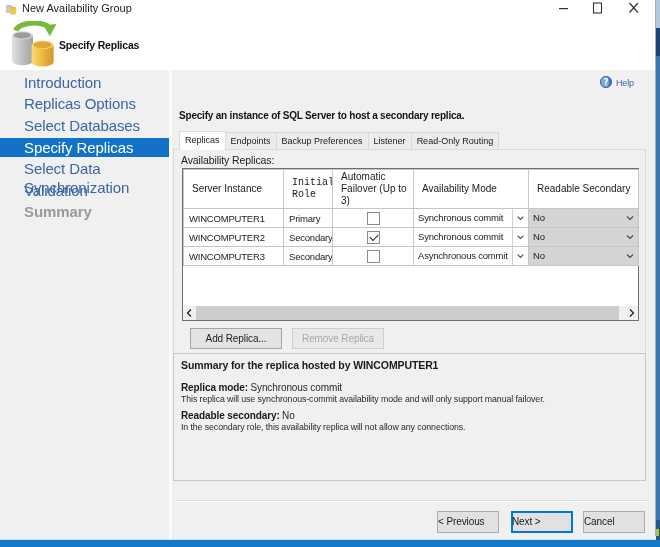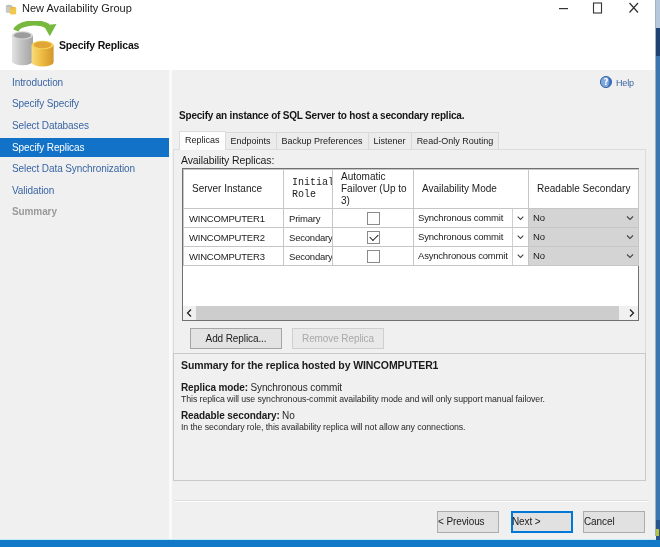--- a/index.html
+++ b/index.html
@@ -24,22 +24,22 @@
   .window-title { position:absolute; left:22px; top:2px; font-size:11px; letter-spacing:0; color:#222;text-align:right; }
   .win-controls { position:absolute; top:0; right:10px; height:16px; }
   .win-btn { position:absolute; top:0; width:18px; height:16px; }
   .btn-min  { right:72px; } .btn-max { right:38px; } .btn-close { right:2px; }
   .header-icon { position:absolute; left:8px; top:21px; width:50px; height:46px; }
   .page-title { position:absolute; left:59px; top:39px; font-size:10.5px; letter-spacing:-0.2px; font-weight:bold; color:#111; }
 
   
   .sidebar { position:absolute; left:0; top:70px; width:169px; height:469px; background:#f0f0f0; }
   .sidebar-divider { position:absolute; left:169px; top:70px; width:3px; height:469px; background:#fafafa; }
-  .nav-item { position:absolute; left:0; width:169px; height:19px; line-height:19px; padding-left:12px;
-              font-size:10px; color:#3a66a4; cursor:pointer; }
+  .nav-item { position:absolute; left:0; width:169px; height:19px; line-height:19px; padding-left:24px;
+              font-size:15px; color:#3a66a4; cursor:pointer; }
   .nav-item.selected { background:#1272c8; color:#ffffff; }
   .nav-item.disabled { color:#9a9a9a;font-weight:bold; }
 
   
   .content { position:absolute; left:172px; top:70px; width:483px; height:469px; background:#f0f0f0; }
   .help-link { position:absolute; top:6px; right:21px; font-size:9px; color:#3a66a4; }
   .help-icon { display:inline-block; vertical-align:-2px; margin-right:4px; }
   .instruction { position:absolute; left:7px; top:40px; font-size:10px; letter-spacing:-0.2px; font-weight:bold; color:#141414; }
 
   
@@ -152,21 +152,21 @@
       <path d="M37 4.5 L50.5 3 L43.5 16 Z" fill="#76b93e"></path>
       <path d="M24.5 25 v18 a11.5 4.5 0 0 0 23 0 V25" fill="url(#ycyl)"></path>
       <ellipse cx="36" cy="25" rx="11.5" ry="4.5" fill="#f5d25c"></ellipse>
       <ellipse cx="36" cy="25" rx="9.2" ry="3.5" fill="#e1a637"></ellipse>
     </svg>
     <div class="page-title">Specify Replicas</div>
   </div>
 
   <div class="sidebar">
     <div class="nav-item" style="top:3px">Introduction</div>
-    <div class="nav-item" style="top:24px">Specify Specify</div>
+    <div class="nav-item" style="top:24px">Replicas Options</div>
     <div class="nav-item" style="top:46px">Select Databases</div>
     <div class="nav-item selected" style="top:68px">Specify Replicas</div>
     <div class="nav-item" style="top:89px">Select Data Synchronization</div>
     <div class="nav-item" style="top:111px">Validation</div>
     <div class="nav-item disabled" style="top:132px">Summary</div>
   </div>
   <div class="sidebar-divider"></div>
 
   <div class="content">
     <div class="help-link">

